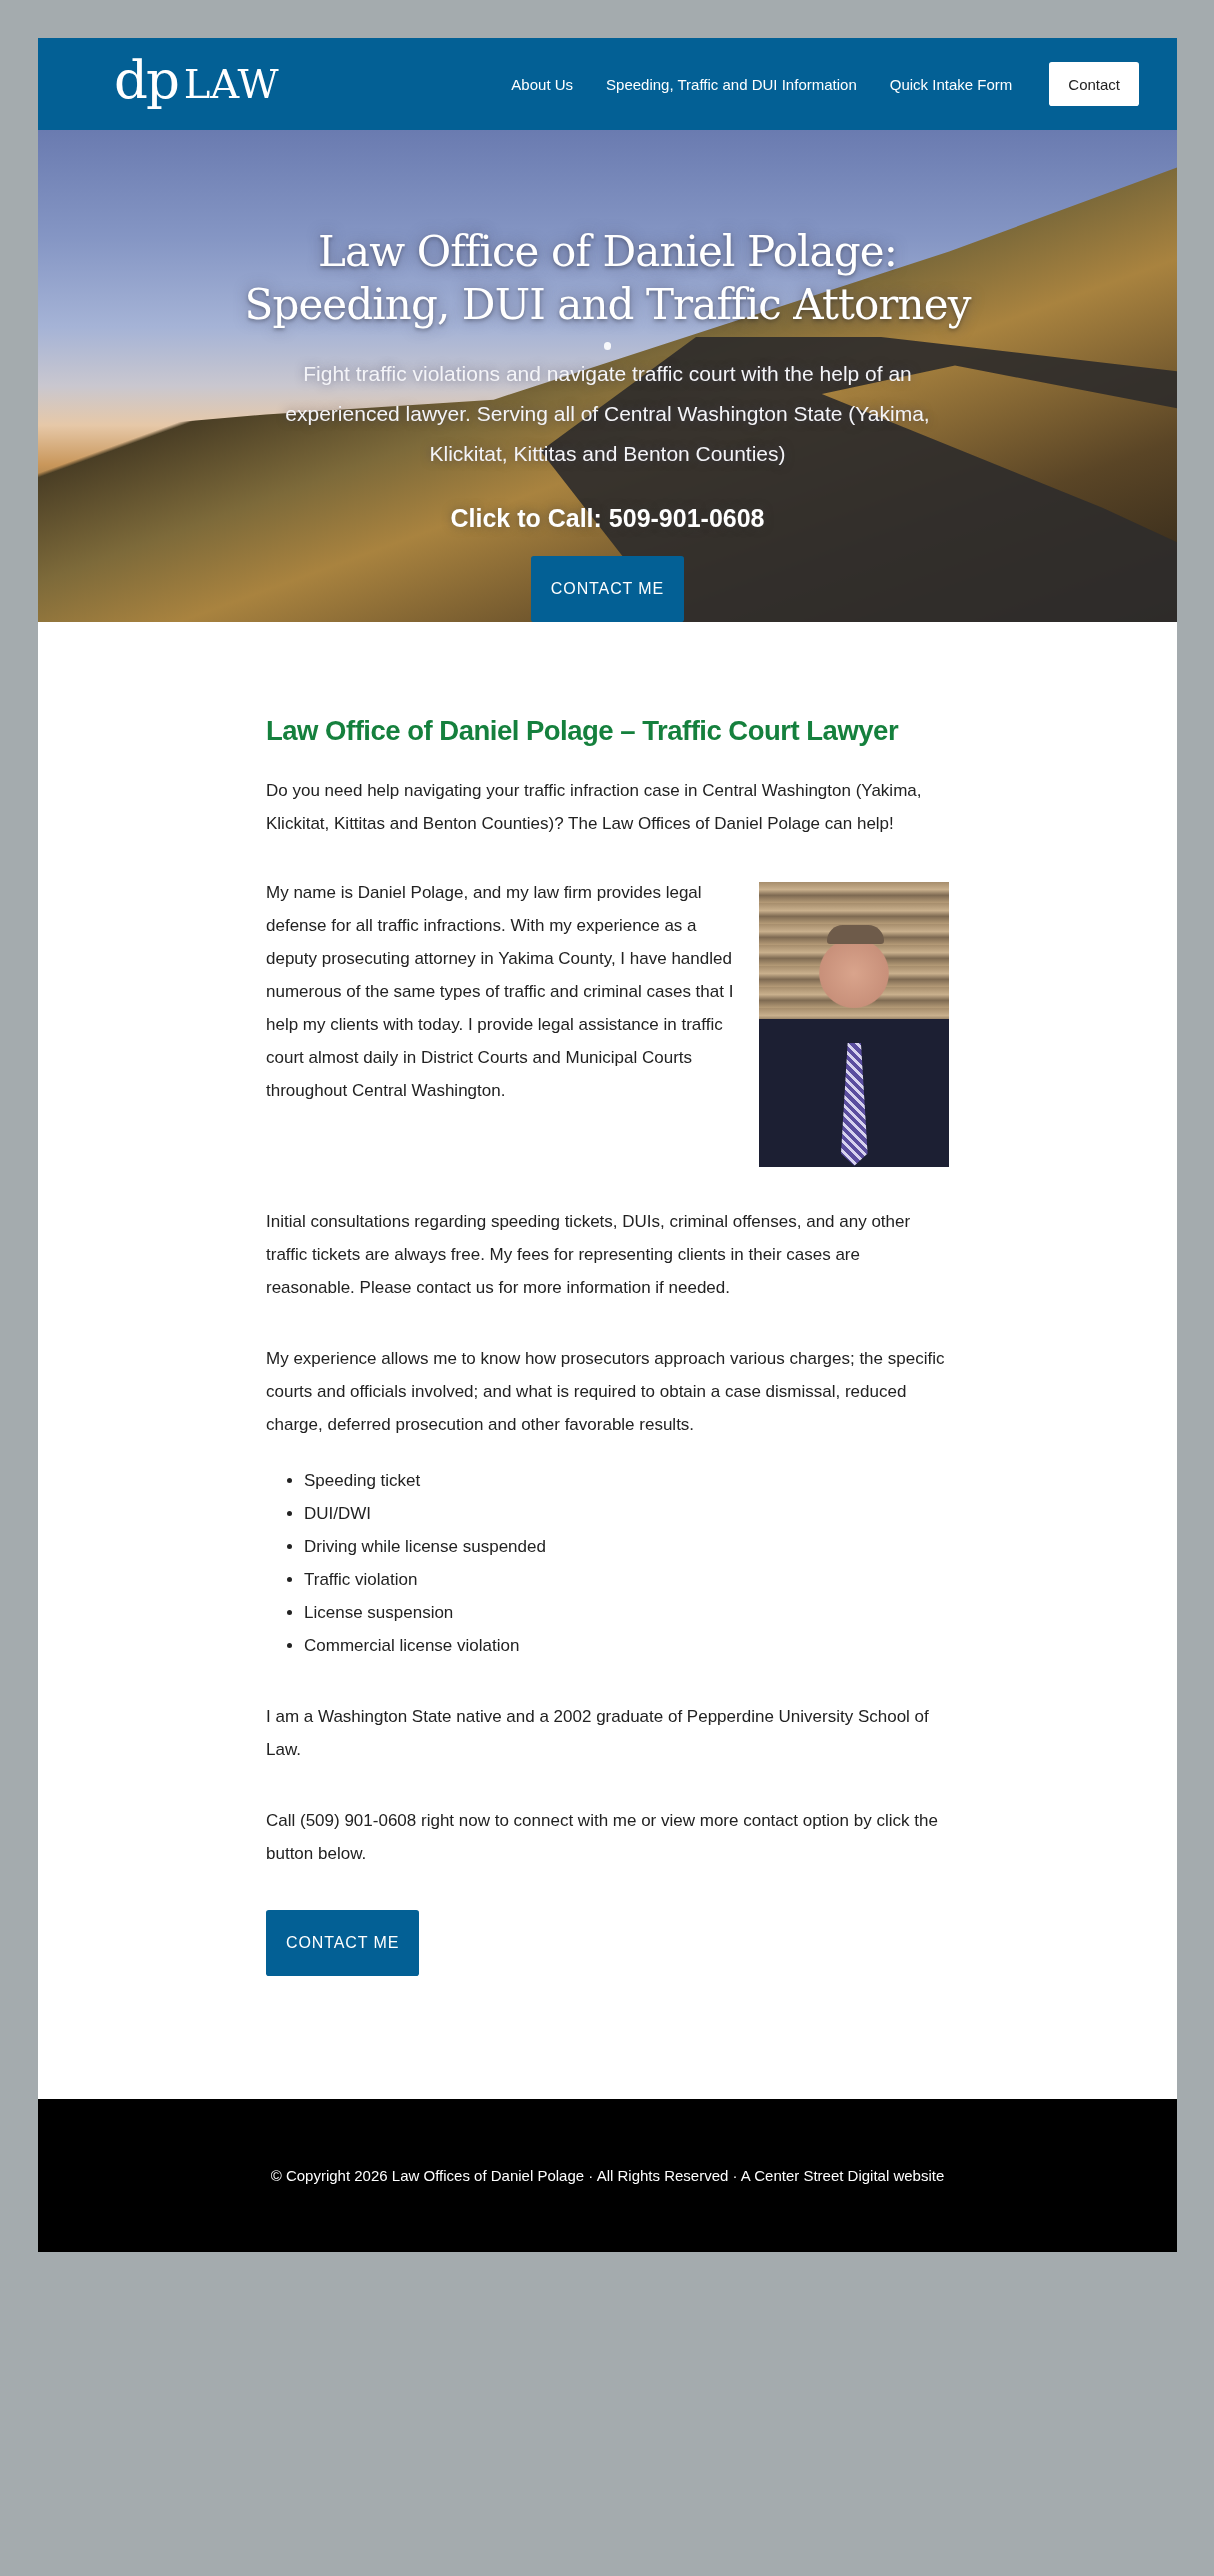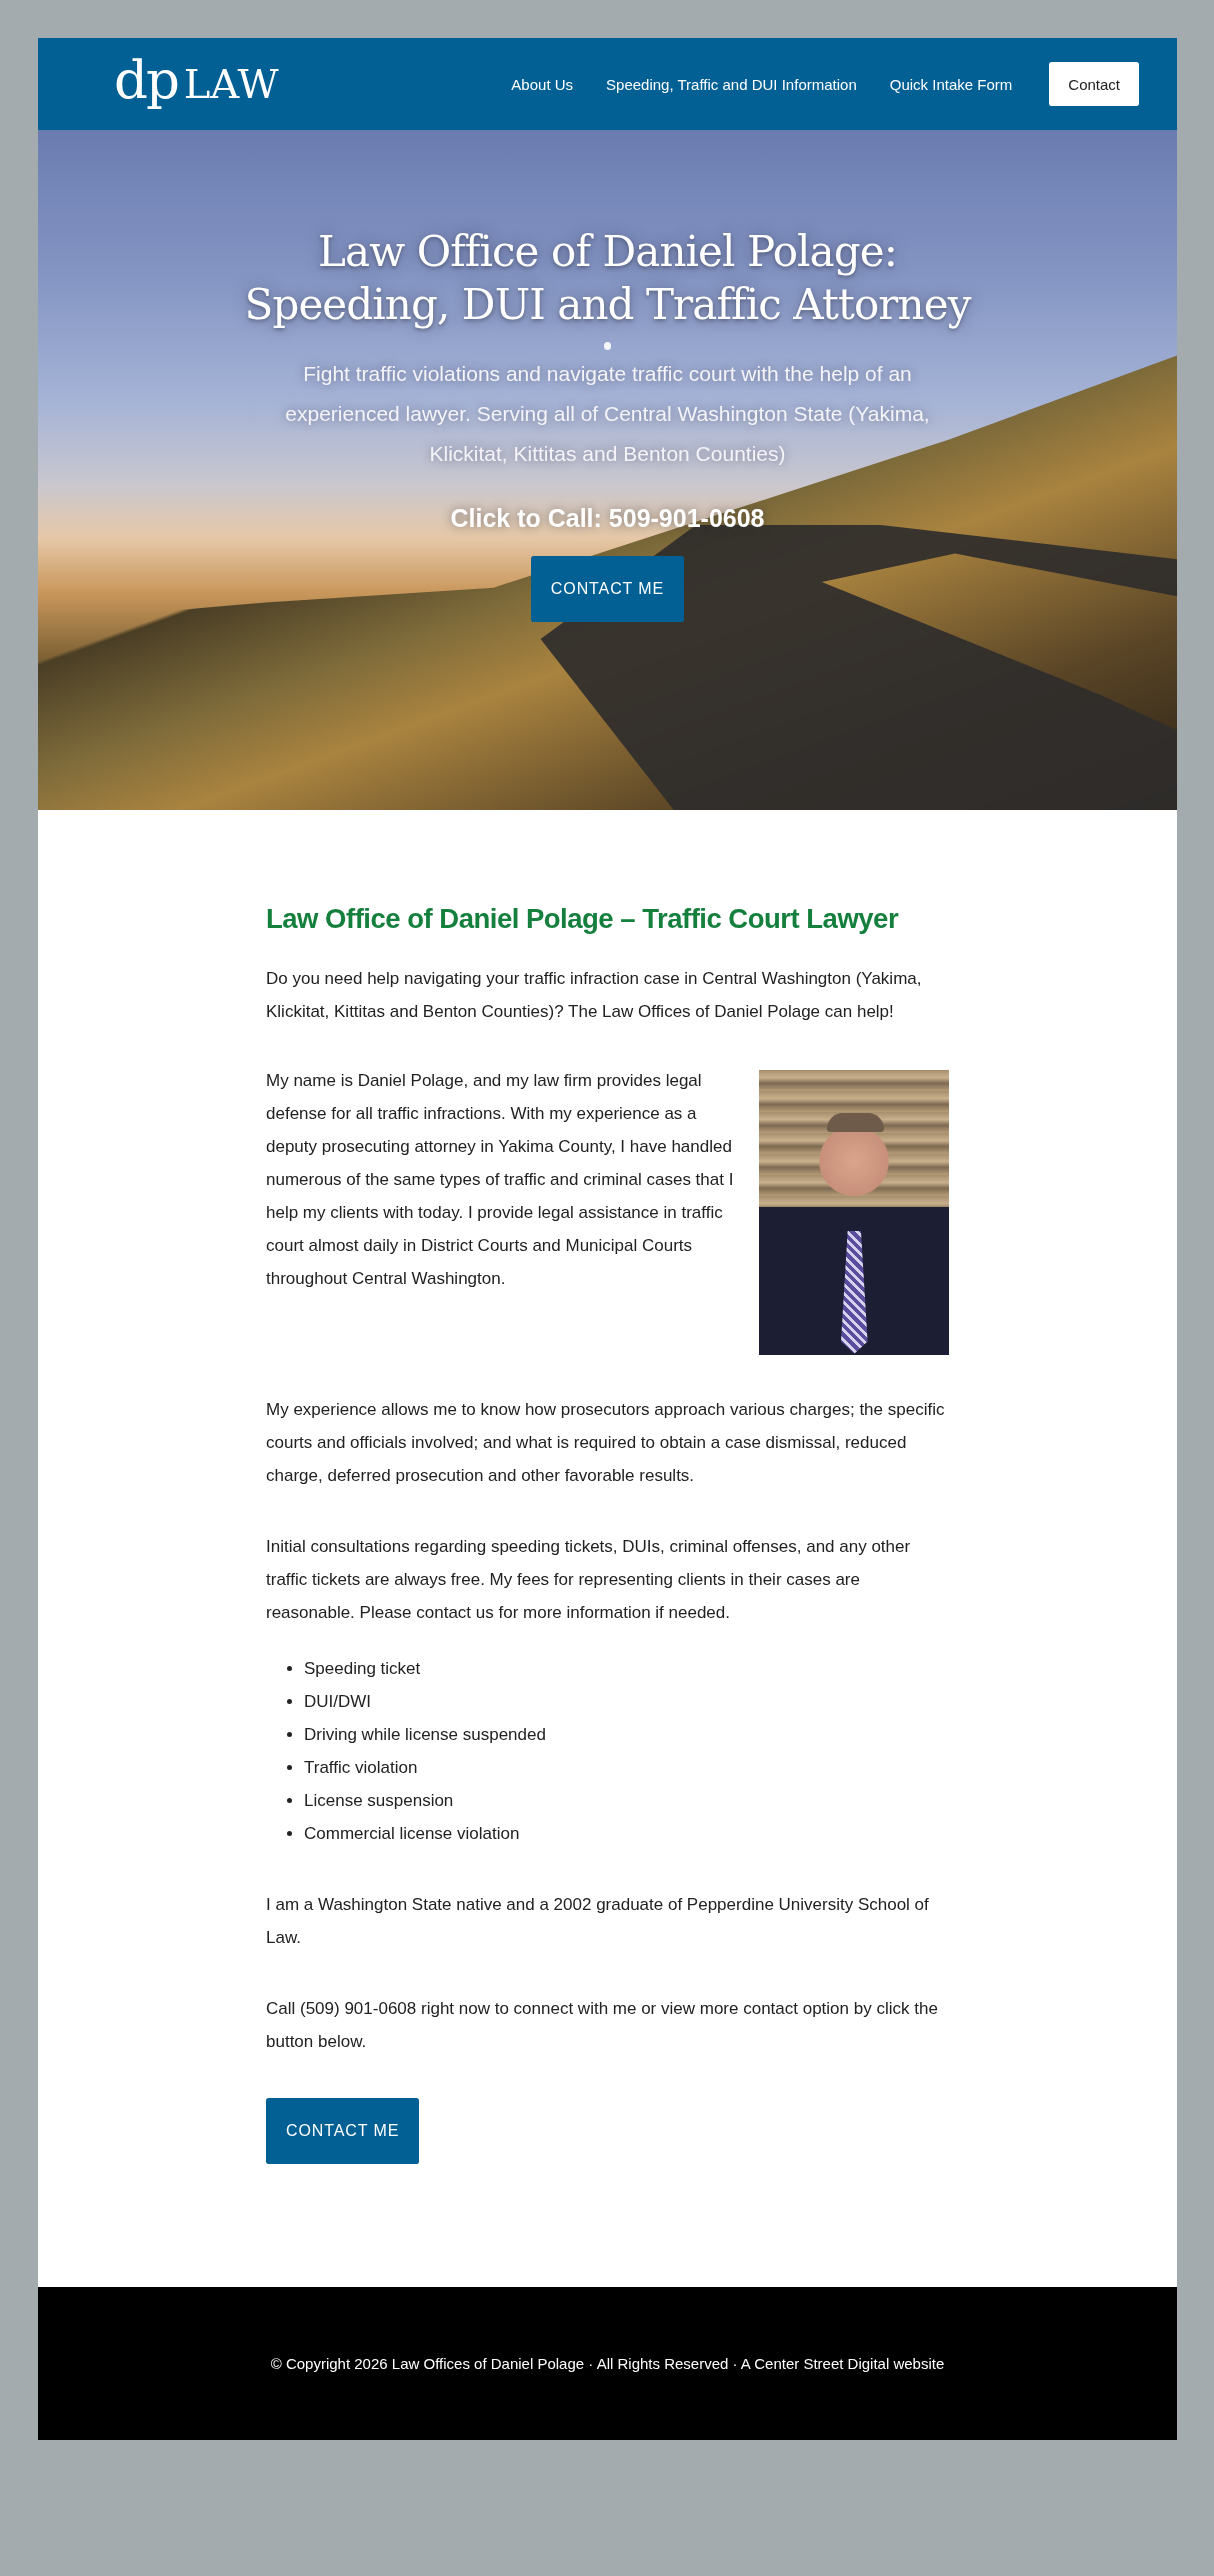--- a/index.html
+++ b/index.html
@@ -29,21 +29,21 @@
     color: #fff; text-decoration: none; font-size: 15px; margin-left: 33px;
     font-family: "Liberation Sans", sans-serif;
   }
   .nav a.contact-btn {
     background: #fff; color: #222; border-radius: 2.8px;
     padding: 13.3px 19px; margin-left: 37px; font-size: 15px;
   }
 
   
   .hero {
-    height: 680px;
+    height: 492px;
     position: relative;
     overflow: hidden;
     background:
       linear-gradient(180deg, #6a7bb0 0%, #8596c4 22%, #a5b3d6 40%, #c9c7cf 52%, #e6c8a8 60%, #c9975b 68%, #7b6033 78%, #3e321f 100%);
   }
   .hero .hill {
     position: absolute; left: 0; right: 0; bottom: 0; height: 494px;
     background: linear-gradient(160deg, transparent 0%, transparent 38%, #4a3e25 38.5%, #7d6a3a 50%, #a9833f 60%, #5a4526 80%, #2a2217 100%);
     clip-path: polygon(0 62%, 20% 58%, 40% 55%, 60% 40%, 80% 25%, 100% 8%, 100% 100%, 0 100%);
   }
@@ -157,22 +157,22 @@
 
   <main class="content">
     <h2 class="h2-1">Law Office of Daniel Polage – Traffic Court Lawyer</h2>
     <p>Do you need help navigating your traffic infraction case in Central Washington (Yakima, Klickitat, Kittitas and Benton Counties)? The Law Offices of Daniel Polage can help!</p>
 
     <div class="bio">
       <p>My name is Daniel Polage, and my law firm provides legal defense for all traffic infractions. With my experience as a deputy prosecuting attorney in Yakima County, I have handled numerous of the same types of traffic and criminal cases that I help my clients with today. I provide legal assistance in traffic court almost daily in District Courts and Municipal Courts throughout Central Washington.</p>
       <div class="portrait" title="Portrait of Daniel Polage"></div>
     </div>
 
+    <p class="para-block">Initial consultations regarding speeding tickets, DUIs, criminal offenses, and any other traffic tickets are always free. My fees for representing clients in their cases are reasonable. Please contact us for more information if needed.</p>
     <p class="para-block">My experience allows me to know how prosecutors approach various charges; the specific courts and officials involved; and what is required to obtain a case dismissal, reduced charge, deferred prosecution and other favorable results.</p>
-    <p class="para-block">Initial consultations regarding speeding tickets, DUIs, criminal offenses, and any other traffic tickets are always free. My fees for representing clients in their cases are reasonable. Please contact us for more information if needed.</p>
 
     <ul>
       <li>Speeding ticket</li>
       <li>DUI/DWI</li>
       <li>Driving while license suspended</li>
       <li>Traffic violation</li>
       <li>License suspension</li>
       <li>Commercial license violation</li>
     </ul>
 

